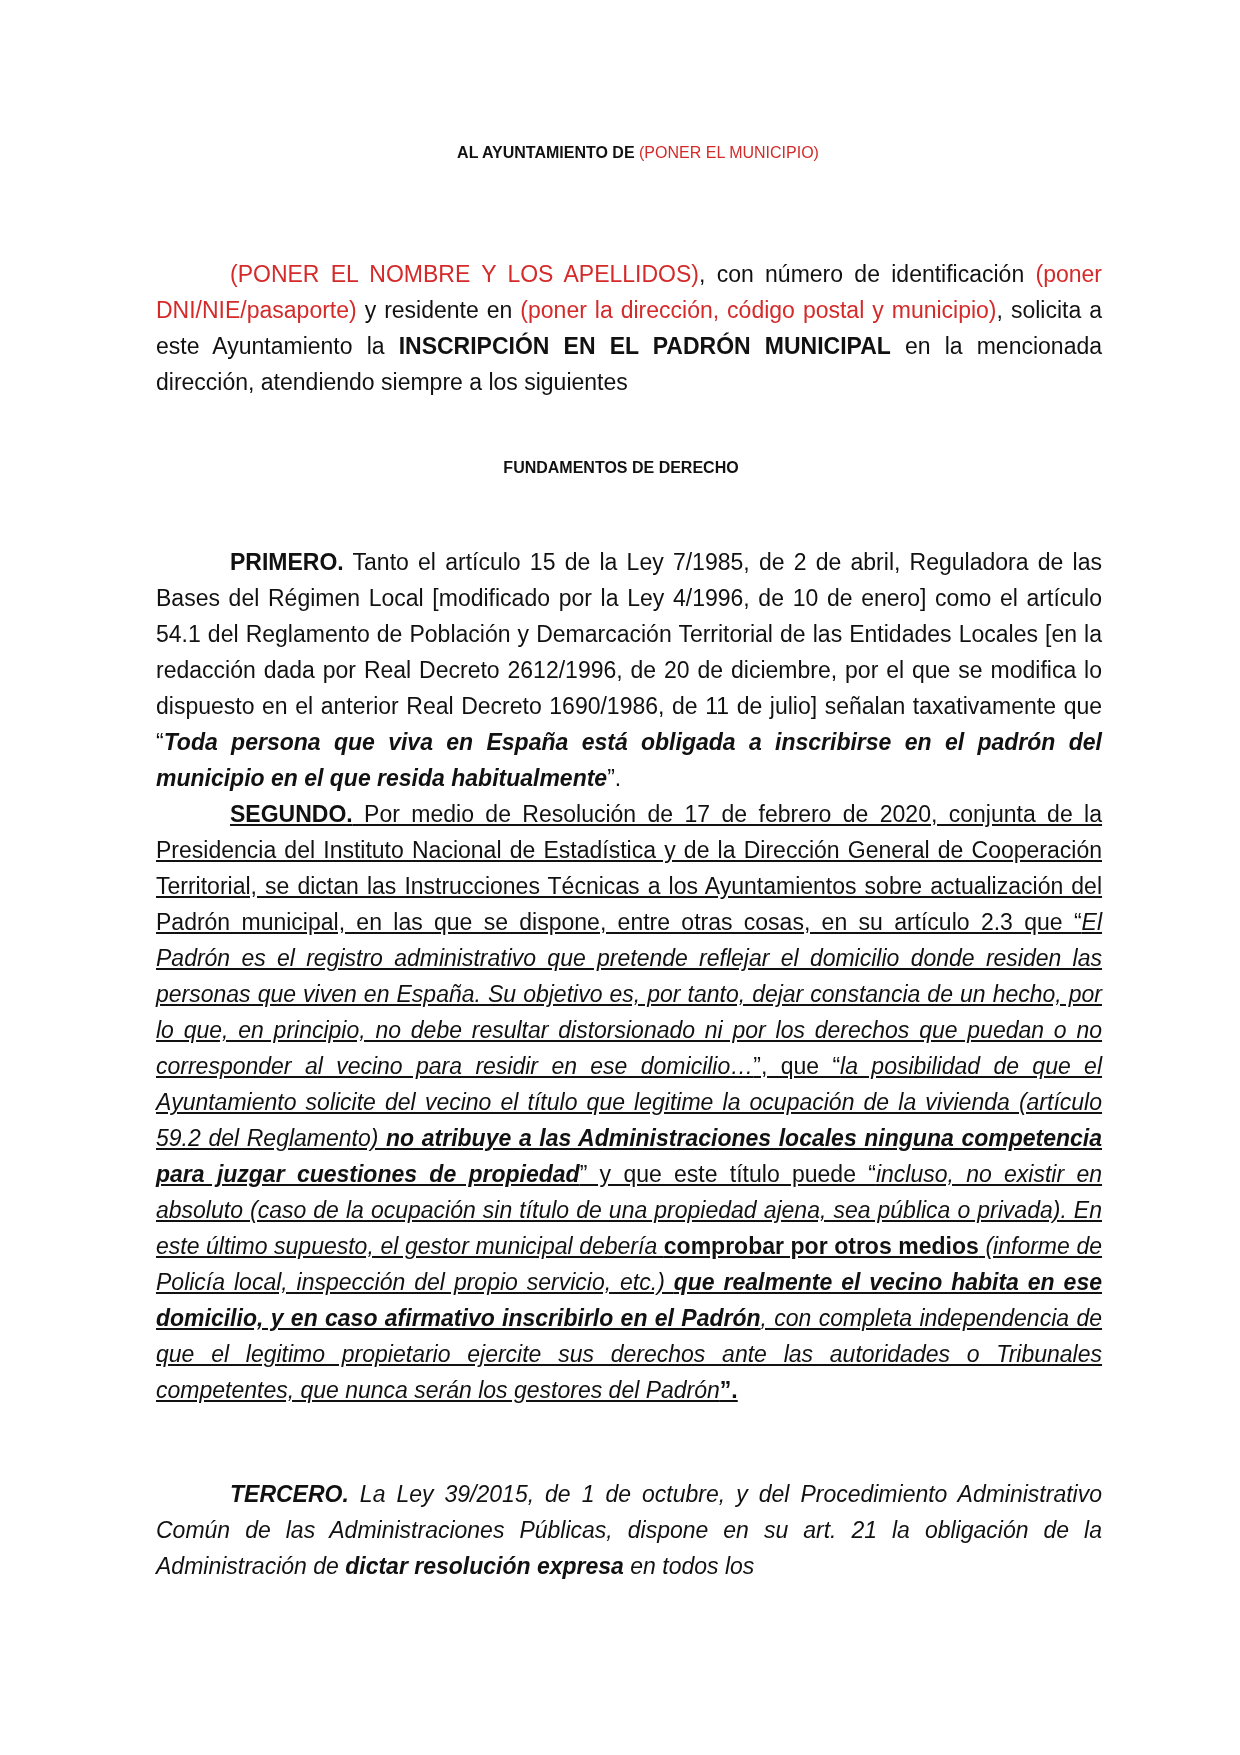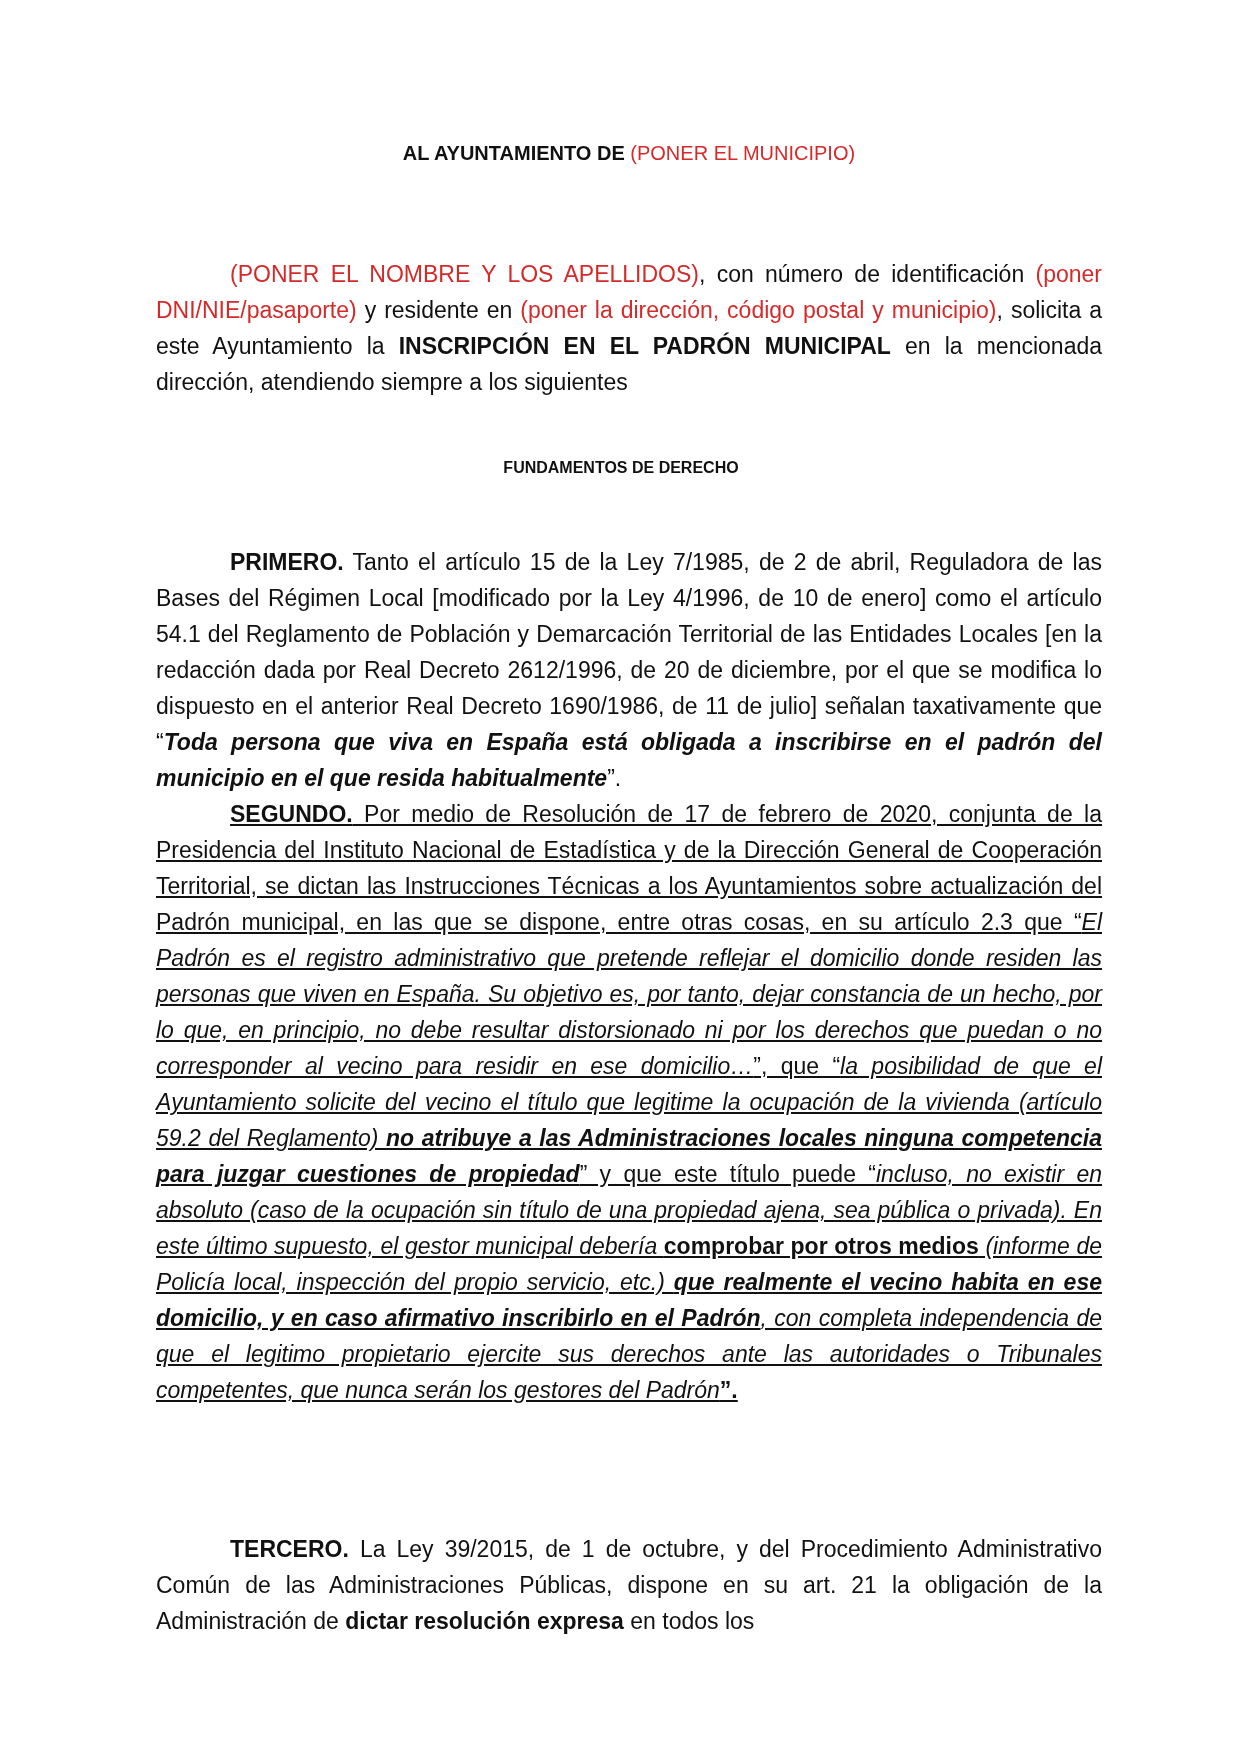--- a/index.html
+++ b/index.html
@@ -13,24 +13,24 @@
     }
     .page {
       position: absolute;
       left: 148px;
       top: 0;
       width: 946px;
     }
     .title {
       position: absolute;
       top: 135px;
-      left: 8px;
+      left: 17px;
       width: 946px;
       text-align: center;
-      font-size: 20px;
+      font-size: 16px;
       line-height: 36px;
     }
     .para {
       position: absolute;
       left: 0;
       width: 946px;
       font-size: 23px;
       line-height: 36px;
       text-align: justify;
       text-indent: 74px;
@@ -42,21 +42,21 @@
       top: 450px;
       left: 0;
       width: 946px;
       text-align: center;
       font-size: 16px;
       line-height: 36px;
       font-weight: bold;
     }
     .p1 { top: 536px; }
     .p2 { top: 788px; text-decoration: underline; }
-    .p3 { top: 1523px; }
+    .p3 { top: 1468px; font-style: italic; }
     .red { color: #d42a2a; }
     b { font-weight: bold; }
     i { font-style: italic; }
   </style>
 </head>
 <body>
 
 <div class="page">
 
   <div class="title"><b>AL AYUNTAMIENTO DE </b><span class="red" style="color: rgb(212, 42, 42);">(PONER EL MUNICIPIO)</span></div>

